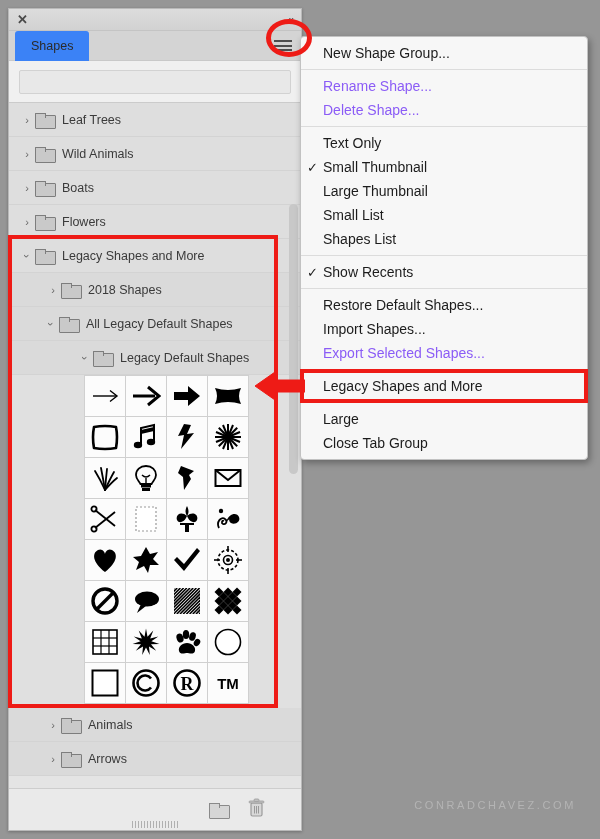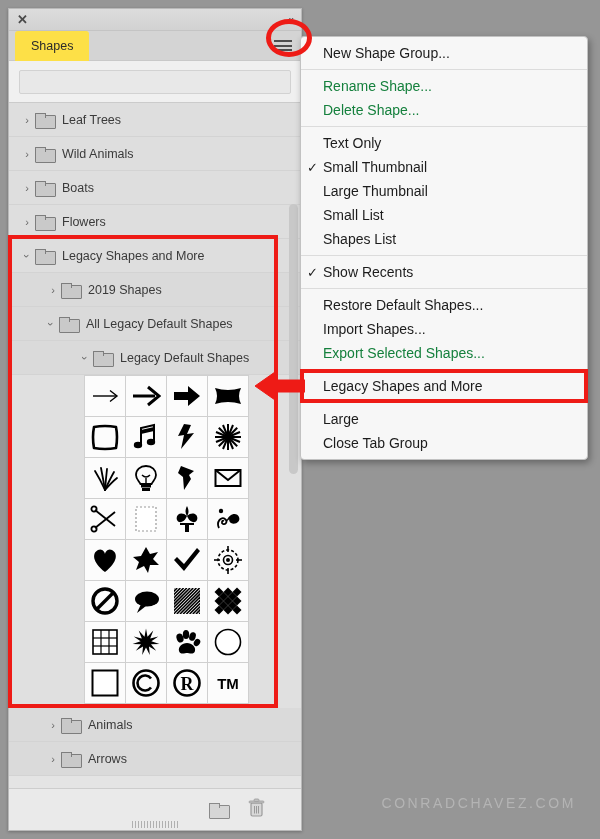--- a/index.html
+++ b/index.html
@@ -41,21 +41,21 @@
 
   #tabstrip {
     position: absolute; left: 0; top: 22px; right: 0; height: 30px;
     background: #d4d4d4;
     border-bottom: 1px solid #c9c9c9;
   }
   #tab-shapes {
     position: absolute; left: 6px; top: 0; height: 30px;
     padding: 0 16px;
     display: flex; align-items: center;
-    background: #fde047;
+    background: #3b82f6;
     font-size: 12.5px; color: #2b2b2b;
     border-top-left-radius: 3px; border-top-right-radius: 3px;
     cursor: pointer;
   }
   #hamburger-btn {
     position: absolute; right: 9px; top: 7px;
     width: 18px; height: 15px;
     cursor: pointer;
     display: flex; flex-direction: column; justify-content: space-between;
     padding: 2px 0;
@@ -198,21 +198,21 @@
   }
   .mi {
     position: relative;
     height: 24px;
     display: flex; align-items: center;
     padding-left: 22px;
     font-size: 14px; color: #1c1c1c;
     cursor: pointer;
     white-space: nowrap;
   }
-  .mi.disabled { color: #15803d; cursor: default; text-align: center; }
+  .mi.disabled { color: #8b5cf6; cursor: default; text-align: center; }
   .mi .chk {
     position: absolute; left: 6px; top: 50%; transform: translateY(-50%);
     font-size: 13px; color: #1c1c1c;
   }
   .msep {
     height: 1px; background: #dcdcdc; margin: 4px 0;
   }
 
   
   .anno { position: absolute; pointer-events: none; }
@@ -231,21 +231,21 @@
     left: 300px; top: 396px;
     width: 248px; height: 36px;
     border: 4px solid #ee1b16;
   }
   #anno-arrow { left: 255px; top: 400px; }
 
   
   #watermark {
     position: absolute;
     right: 24px; bottom: 28px;
-    font-size: 14px;
+    font-size: 11px;
     letter-spacing: 2.6px;
     color: #b4b4b4;
     font-family: "Liberation Sans", sans-serif;
   }
 </style>
 </head>
 <body>
 
 <div id="panel">
 
@@ -292,21 +292,21 @@
           <span class="tree-label">Flowers</span>
         </div>
         <div class="tree-row lvl0">
           <span class="tw open">›</span>
           <span class="folder-ico"></span>
           <span class="tree-label">Legacy Shapes and More</span>
         </div>
         <div class="tree-row lvl1">
           <span class="tw">›</span>
           <span class="folder-ico"></span>
-          <span class="tree-label">2019 Shapes</span>
+          <span class="tree-label">2018 Shapes</span>
         </div>
         <div class="tree-row lvl2">
           <span class="tw open">›</span>
           <span class="folder-ico"></span>
           <span class="tree-label">All Legacy Default Shapes</span>
         </div>
         <div class="tree-row lvl3">
           <span class="tw open">›</span>
           <span class="folder-ico"></span>
           <span class="tree-label">Legacy Default Shapes</span>

